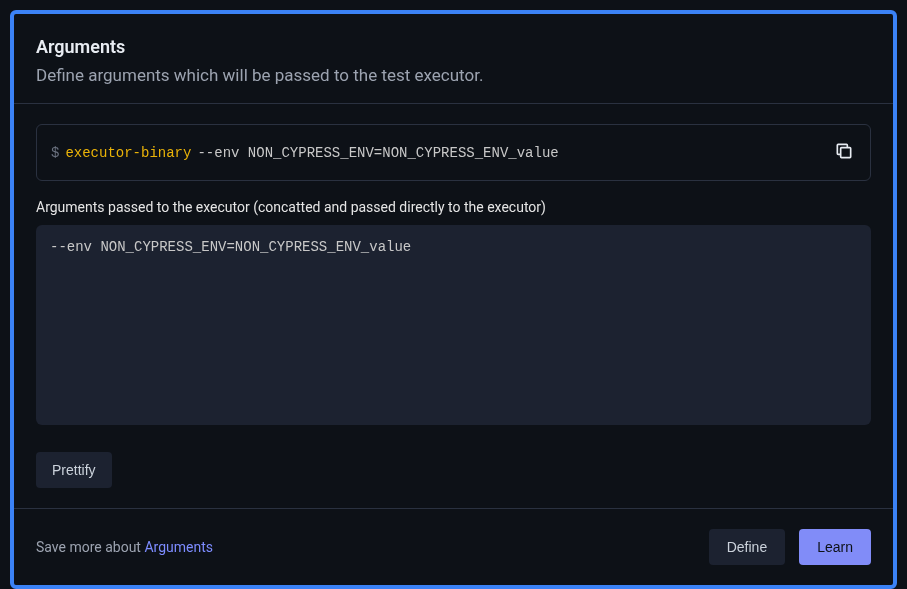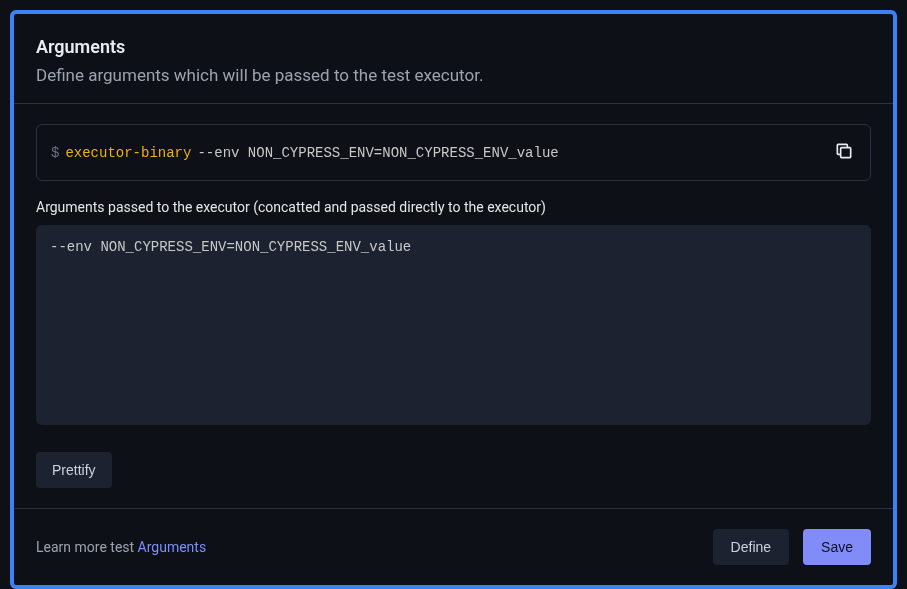--- a/index.html
+++ b/index.html
@@ -175,21 +175,21 @@
     <div class="args-label">Arguments passed to the executor (concatted and passed directly to the executor)</div>
 
     <textarea class="args-textarea" style="">--env NON_CYPRESS_ENV=NON_CYPRESS_ENV_value</textarea>
 
     <button class="prettify-btn">Prettify</button>
 
   </div>
 
   <div class="panel-footer">
     <div class="learn-more">
-      <span>Learn more test </span><a class="learn-link">Arguments</a>
+      <span>Save more about </span><a class="learn-link">Arguments</a>
     </div>
     <div class="footer-actions">
       <button class="cancel-btn">Define</button>
-      <button class="save-btn">Save</button>
+      <button class="save-btn">Learn</button>
     </div>
   </div>
 
 </div>
 
 </body></html>

